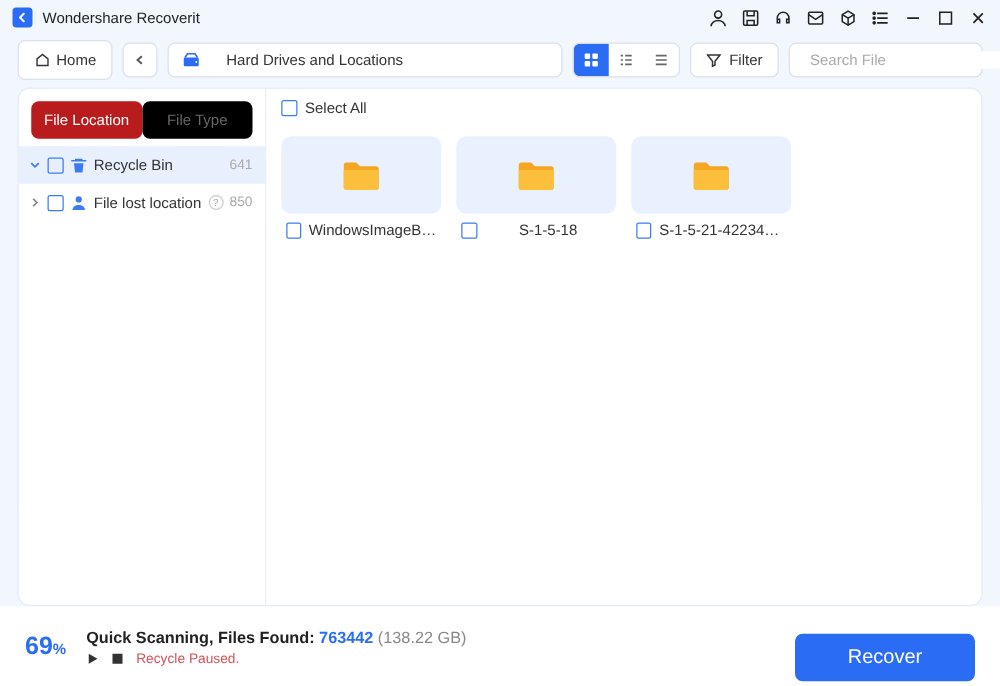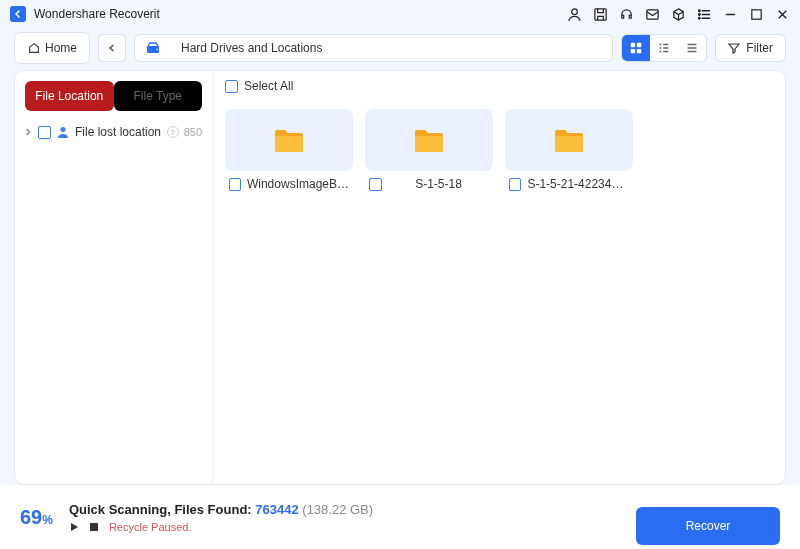--- a/index.html
+++ b/index.html
@@ -72,21 +72,21 @@
 .percent { font-size: 20px; font-weight: 600; color: #2a6df4; }
 .percent-sub { font-size: 12px; vertical-align: baseline; }
 .scan-info { flex: 1; }
 .scan-line1 { font-size: 13px; font-weight: 600; color: #222; }
 .files-count { color: #2a6df4; }
 .files-size { color: #888; font-weight: 400; }
 .scan-line2 { display: flex; align-items: center; gap: 10px; margin-top: 4px; }
 .play-btn, .stop-btn { width: 10px; height: 10px; display: flex; align-items: center; justify-content: center; cursor: pointer; color: #333; }
 .play-btn svg, .stop-btn svg { width: 10px; height: 10px; }
 .paused-text { font-size: 11px; color: #d0555b; }
-.recover-btn { width: 144px; height: 38px; background: #2a6df4; color: #fff; border: none; border-radius: 6px; font-size: 12px; cursor: pointer; margin-top: 18px; }
+.recover-btn { width: 144px; height: 38px; background: #2a6df4; color: #fff; border: none; border-radius: 6px; font-size: 16px; cursor: pointer; margin-top: 18px; }
 </style>
 </head>
 <body>
 
 <div class="titlebar">
   <div class="app-logo">
     <svg viewBox="0 0 10 10" fill="none">
         <path d="M6 2L3 5l3 3" stroke="#fff" stroke-width="1.6" stroke-linecap="round" stroke-linejoin="round"></path>
       </svg>
   </div>
@@ -187,29 +187,49 @@
           <path d="M3 4h10M3 8h10M3 12h10"></path>
         </svg>
       </div>
   </div>
   <div class="filter-btn">
     <svg viewBox="0 0 12 12" fill="none" stroke="#333" stroke-width="1.2">
         <path d="M1 2h10L7 7v3l-2 1V7L1 2z"></path>
       </svg>
     <span>Filter</span>
   </div>
+  <div class="search-box">
+    <svg viewBox="0 0 16 16" fill="none" stroke="currentColor" stroke-width="1.5">
+        <circle cx="7" cy="7" r="4.5"></circle>
+        <path d="M11 11l3 3"></path>
+      </svg>
+    <input class="search-input" placeholder="Search File" style="">
+  </div>
 </div>
 
 <div class="main">
   <div class="sidebar">
     <div class="tabs">
       <div class="tab active">File Location</div>
       <div class="tab">File Type</div>
     </div>
     <div class="tree">
+      <div class="tree-item selected">
+        <svg class="tree-expand" viewBox="0 0 10 10">
+            <path d="M2 3.5L5 6.5 8 3.5" fill="none" stroke="#3b7cf5" stroke-width="1.4"></path>
+          </svg>
+        <div class="tree-check"></div>
+        <div class="tree-icon">
+            <svg viewBox="0 0 14 14" fill="#3b7cf5">
+              <path d="M4 3V2h6v1h3v1.2H1V3h3zm-.8 2.5h7.6L10 13H4L3.2 5.5z"></path>
+            </svg>
+          </div>
+        <span class="tree-label">Recycle Bin</span>
+        <span class="tree-count">641</span>
+      </div>
       <div class="tree-item">
         <svg class="tree-expand" viewBox="0 0 10 10">
             <path d="M3.5 2L6.5 5 3.5 8" fill="none" stroke="#888" stroke-width="1.4"></path>
           </svg>
         <div class="tree-check"></div>
         <div class="tree-icon">
             <svg viewBox="0 0 14 14" fill="#3b7cf5">
               <circle cx="7" cy="4.5" r="2.5"></circle>
               <path d="M2 13c0-2.5 2.5-4 5-4s5 1.5 5 4H2z"></path>
             </svg>

